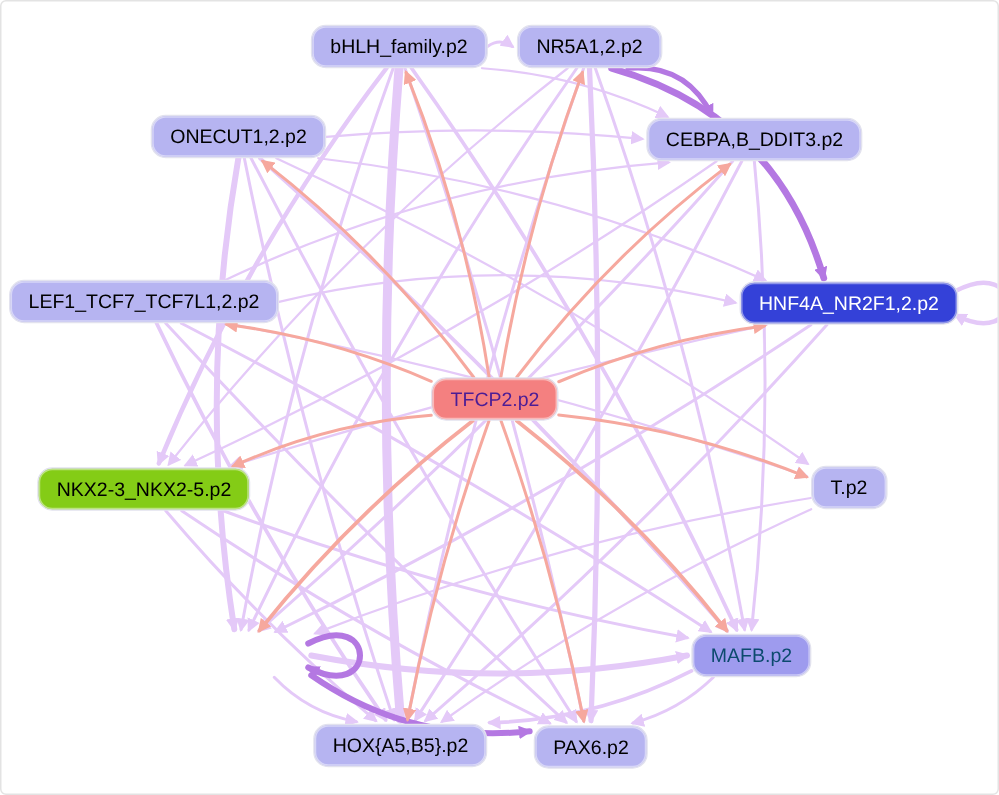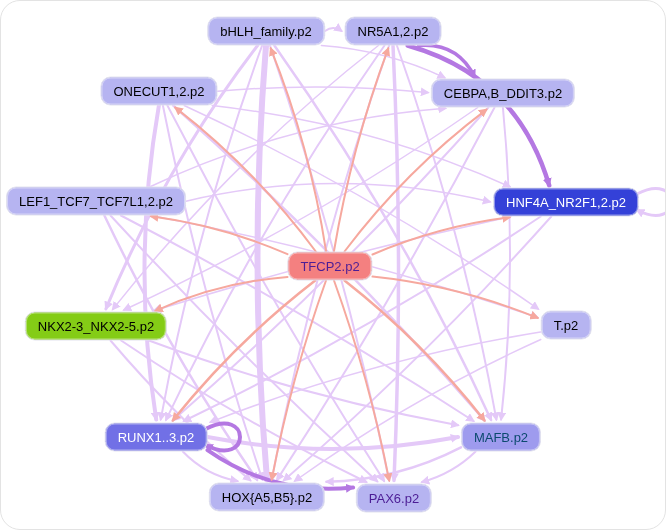--- a/index.html
+++ b/index.html
@@ -1,18 +1,18 @@
 <!DOCTYPE html>
 <html><head>
 <meta charset="utf-8">
 <style>
   html,body{margin:0;padding:0;background:#ffffff;}
   body{width:666px;height:530px;font-family:"Liberation Sans",sans-serif;}
   .stage{position:relative;width:664px;height:528px;background:#ffffff;
-         border:1px solid #e3e3e3;border-radius:20px;overflow:hidden;}
+         border:1px solid #e3e3e3;border-radius:4px;overflow:hidden;}
   #edges{position:absolute;left:0;top:0;z-index:1;}
   #nodes-layer{position:absolute;left:0;top:0;right:0;bottom:0;z-index:2;}
   .node{position:absolute;transform:translate(-50%,-50%);
         padding:7px 12px;border-radius:10px;border:1px solid #e2e2ee;
         font-size:13px;line-height:1;white-space:nowrap;cursor:pointer;
         box-shadow:inset 0 0 0 1px rgba(255,255,255,.45);}
 </style>
 </head>
 <body>
 
@@ -91,18 +91,17 @@
   <div id="nodes-layer">
       <div class="node" style="left: 265px; top: 30px; background: rgb(182, 180, 241); color: rgb(0, 0, 0);"><span>bHLH_family.p2</span></div>
       <div class="node" style="left: 392px; top: 30px; background: rgb(182, 180, 241); color: rgb(0, 0, 0); text-align: center;"><span>NR5A1,2.p2</span></div>
       <div class="node" style="left: 158px; top: 90px; background: rgb(182, 180, 241); color: rgb(0, 0, 0);"><span>ONECUT1,2.p2</span></div>
       <div class="node" style="left: 502px; top: 92px; background: rgb(182, 180, 241); color: rgb(0, 0, 0);"><span>CEBPA,B_DDIT3.p2</span></div>
       <div class="node" style="left: 95px; top: 200px; background: rgb(182, 180, 241); color: rgb(0, 0, 0);"><span>LEF1_TCF7_TCF7L1,2.p2</span></div>
       <div class="node" style="left: 565px; top: 201px; background: rgb(52, 65, 216); color: rgb(255, 255, 255);"><span>HNF4A_NR2F1,2.p2</span></div>
       <div class="node" style="left: 329px; top: 265px; background: rgb(244, 128, 128); color: #4c1d95;"><span>TFCP2.p2</span></div>
       <div class="node" style="left: 95px; top: 325px; background: #84cc16; color: rgb(0, 0, 0);"><span>NKX2-3_NKX2-5.p2</span></div>
       <div class="node" style="left: 565px; top: 324px; background: rgb(182, 180, 241); color: rgb(0, 0, 0);"><span>T.p2</span></div>
-      <div class="node" style="left: 155px; top: 436px; background: rgb(113, 112, 230); color: rgb(255, 255, 255);"><span>RUNX1..3.p2</span></div>
       <div class="node" style="left: 500px; top: 436px; background: rgb(158, 155, 238); color: #0c4a6e;"><span>MAFB.p2</span></div>
       <div class="node" style="left: 266px; top: 496px; background: rgb(182, 180, 241); color: rgb(0, 0, 0);"><span>HOX{A5,B5}.p2</span></div>
-      <div class="node" style="left: 393px; top: 497px; background: rgb(182, 180, 241); color: #4c1d95;"><span>PAX6.p2</span></div>
+      <div class="node" style="left: 393px; top: 497px; background: rgb(182, 180, 241); color: #000000;"><span>PAX6.p2</span></div>
     </div>
 </div>
 
 </body></html>

